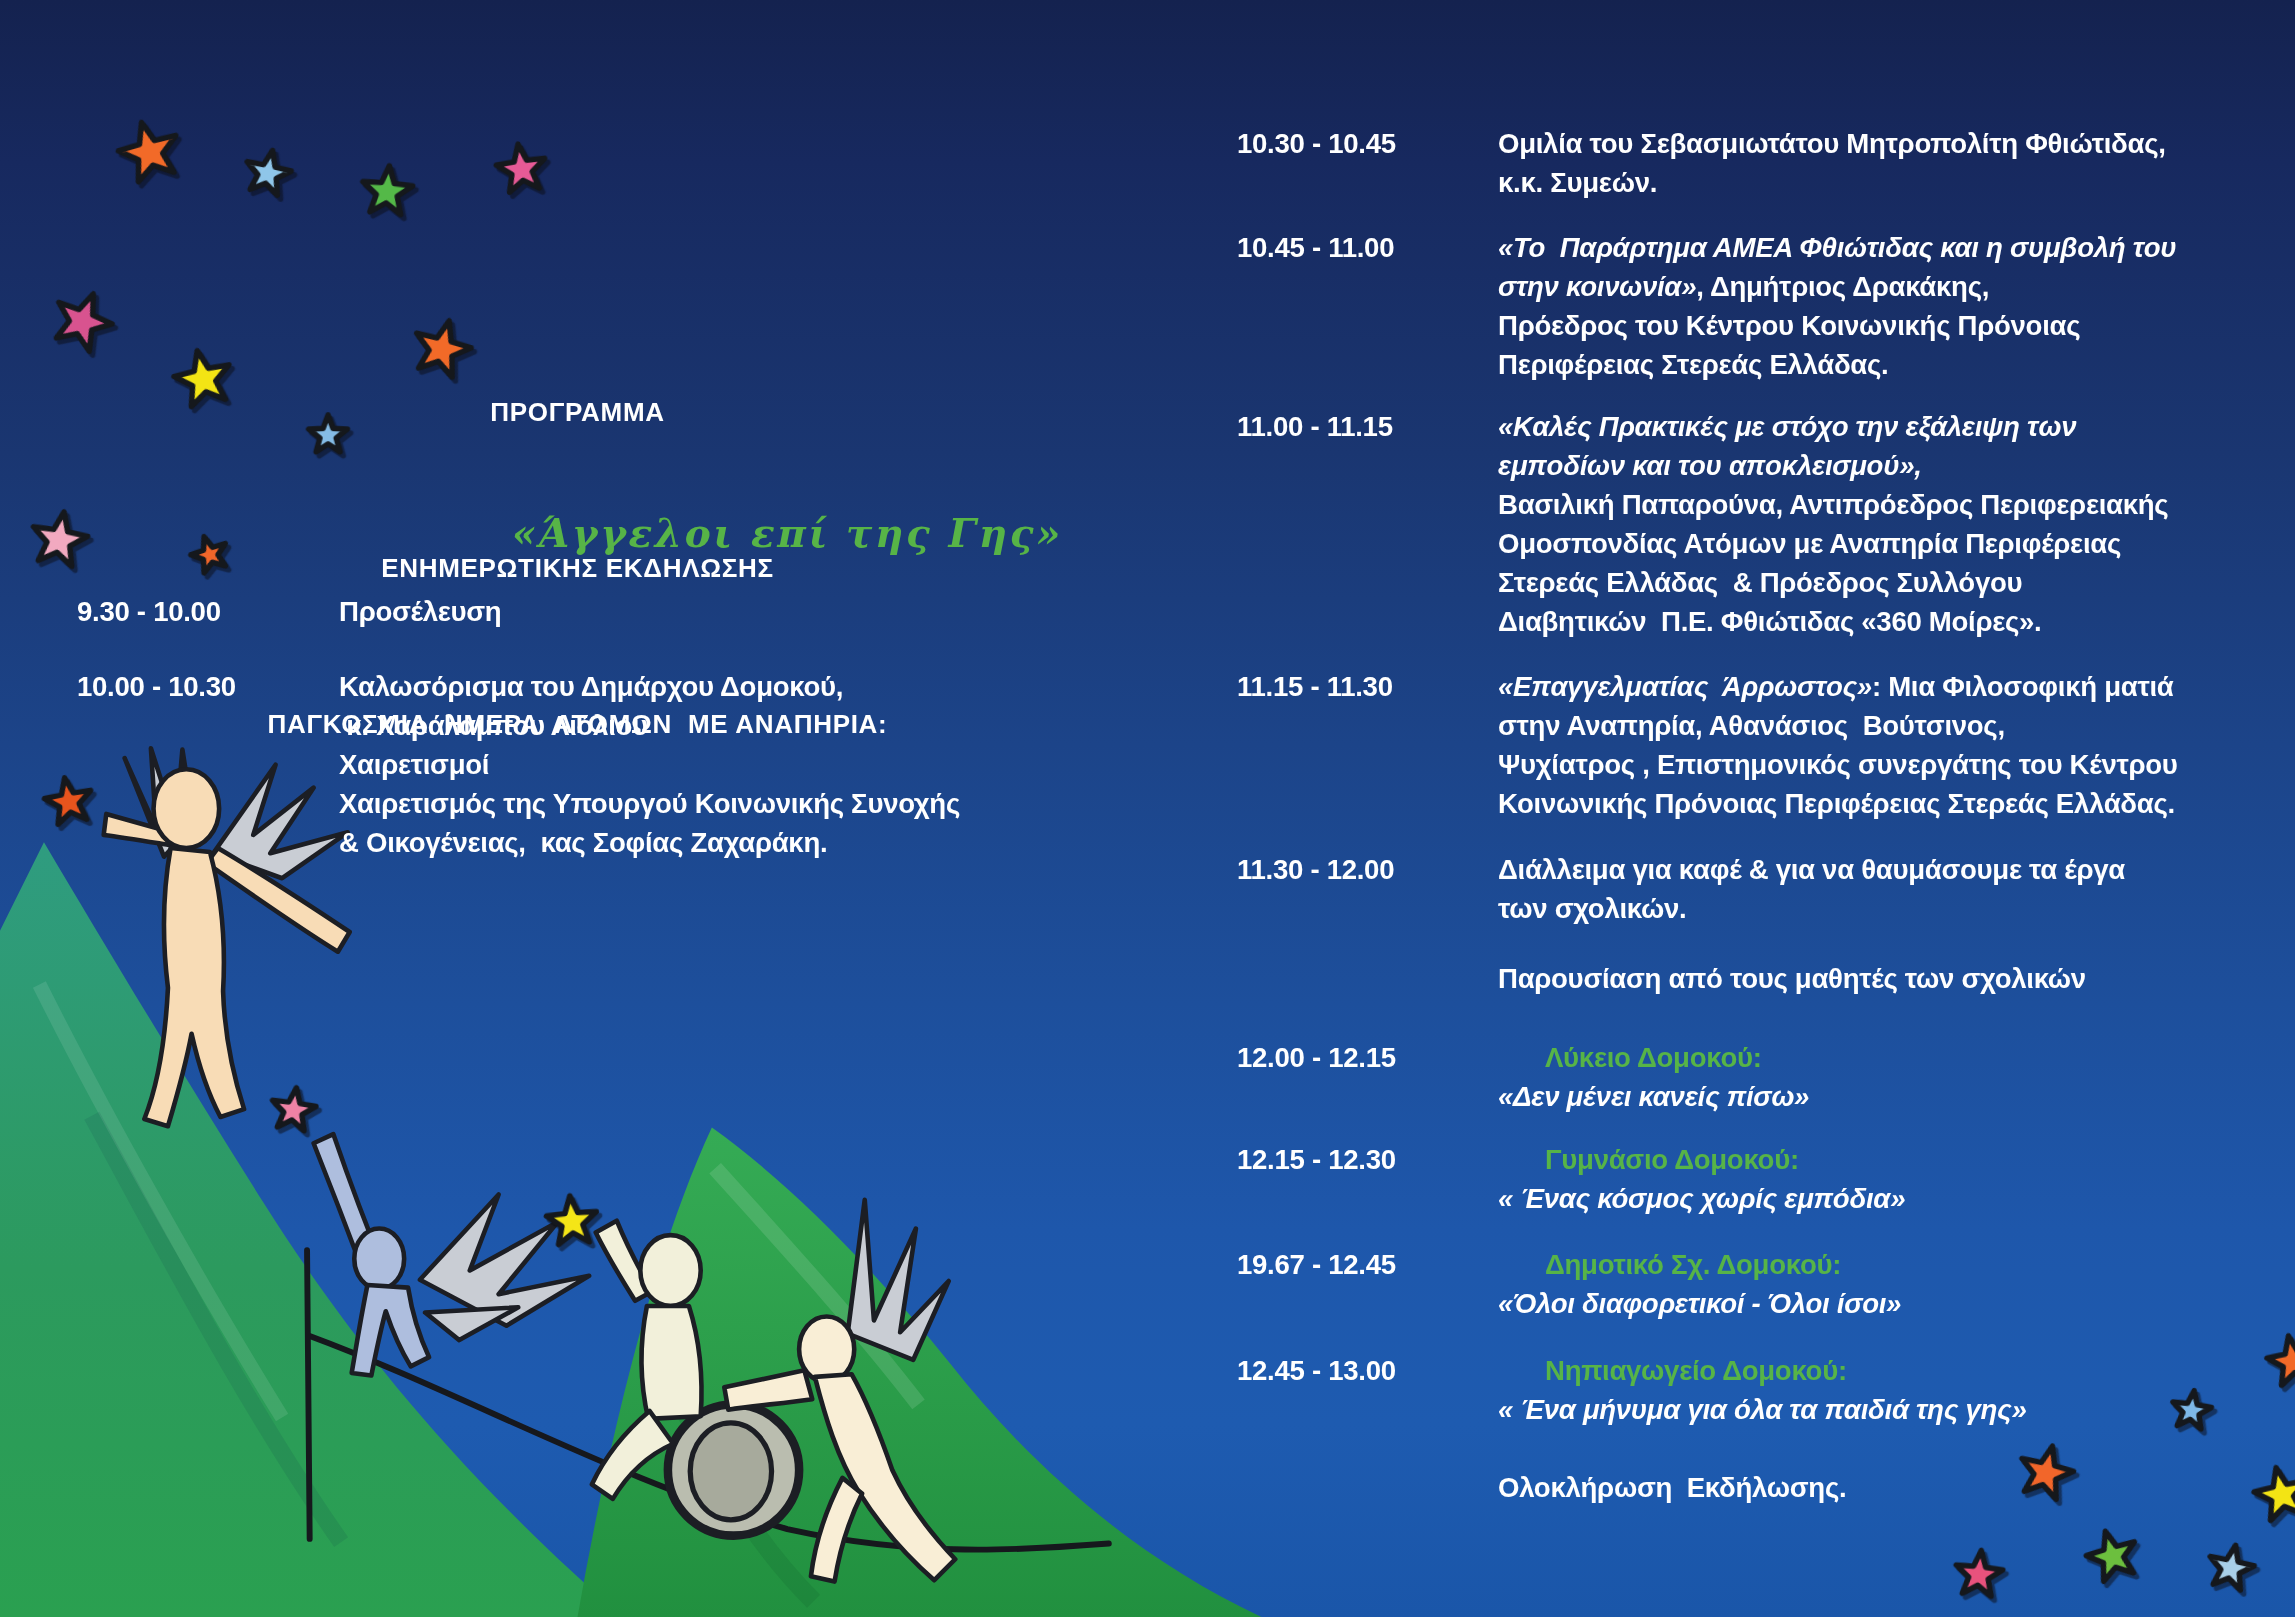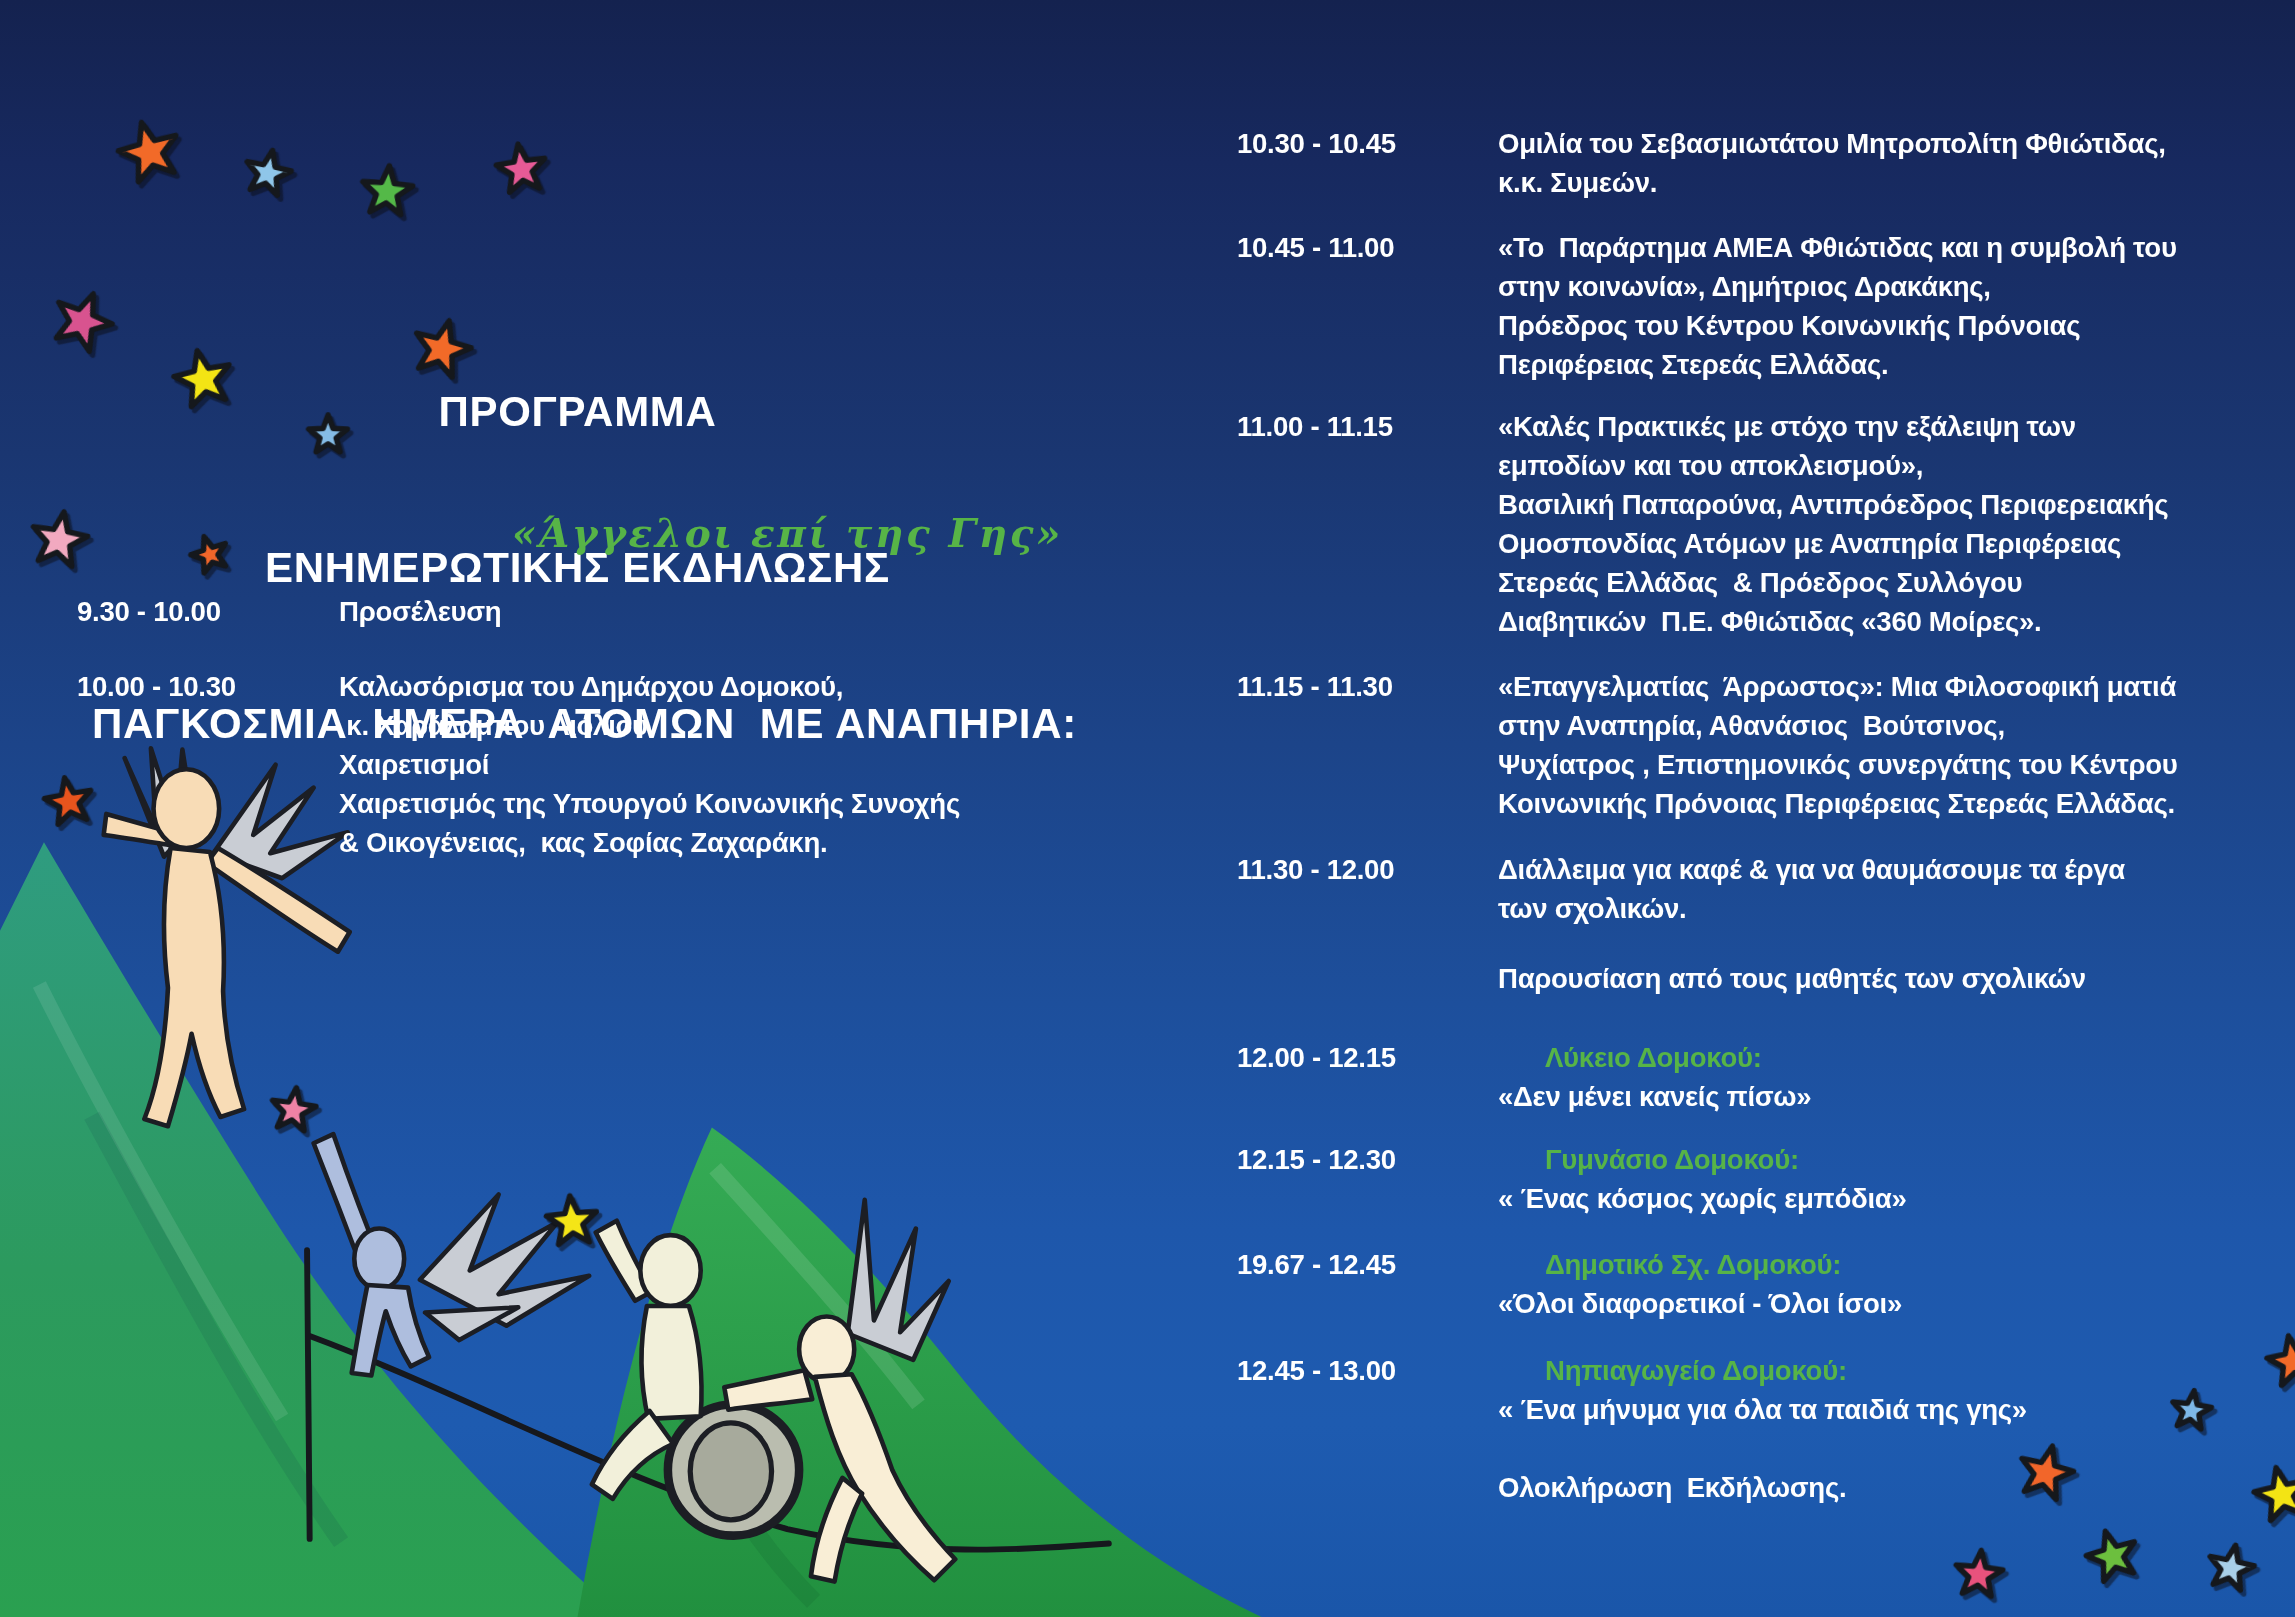--- a/index.html
+++ b/index.html
@@ -12,40 +12,40 @@
     background:linear-gradient(180deg,
       var(--background-top) 0%, #17295f 10%, #1a3671 28%, #1c4489 46%,
       #1d4f9c 62%, #1e57ab 76%, #1e5bb0 88%, var(--background-bottom) 100%);
     font-family:"Liberation Sans","DejaVu Sans",sans-serif;
     color:var(--text-white); font-weight:bold; letter-spacing:-0.3px;
   }
   .art{position:absolute;inset:0;width:2295px;height:1618px;}
   #stars-layer{filter:drop-shadow(5px 6px 0 rgba(10,12,20,.5));}
   .title-block{
     position:absolute; left:92px; top:282px; width:971px;
-    text-align:center; font-size:42px; line-height:52px; letter-spacing:0.7px;
+    text-align:center; font-size:26px; line-height:52px; letter-spacing:0.7px;
     white-space:pre;
   }
   .subtitle{
     position:absolute; left:92px; top:500px; width:971px; height:66px;
     text-align:right; line-height:66px; font-size:39px;
     font-family:"DejaVu Serif","Liberation Serif",serif;
     font-style:italic; letter-spacing:2.6px; color:var(--accent-green);
     white-space:pre;
   }
   .sched-row{position:absolute; left:0; width:100%; font-size:27.6px;}
   .time{position:absolute; line-height:39px; white-space:pre;}
   .left .time{left:77px; width:194px; text-align:left;}
   .right .time{left:1237px; width:203px;}
   .lines{position:absolute;}
   .left .lines{left:339px; width:873px;}
   .right .lines{left:1498px; width:781px;}
   .line{height:39px; line-height:39px; white-space:pre;}
   .seg-r{color:var(--text-white);}
-  .seg-i{color:var(--text-white); }
+  .seg-i{color:var(--text-white); font-style:italic;}
   .seg-g{color:var(--accent-green);margin-left:47px;}
 </style>
 </head>
 <body>
 
 <div class="page" id="page">
 
   <svg class="art" viewBox="0 0 3498 2465" xmlns="http://www.w3.org/2000/svg" xmlns:xlink="http://www.w3.org/1999/xlink">
     <defs>
       <linearGradient id="tealGrad" x1="0" y1="0" x2="0" y2="1">

